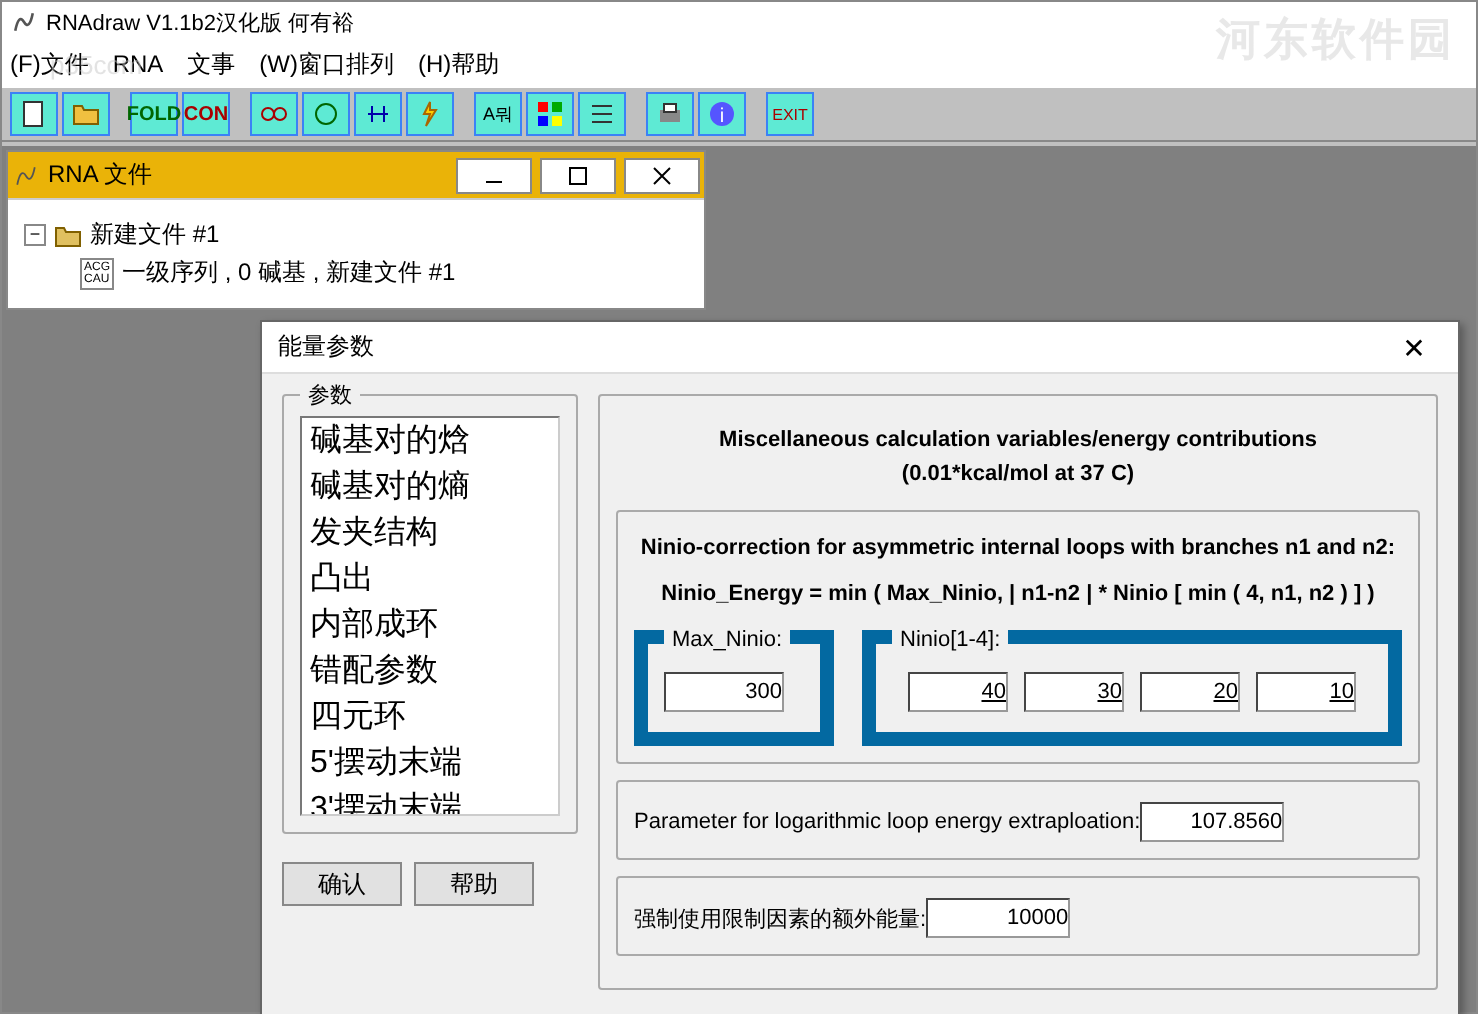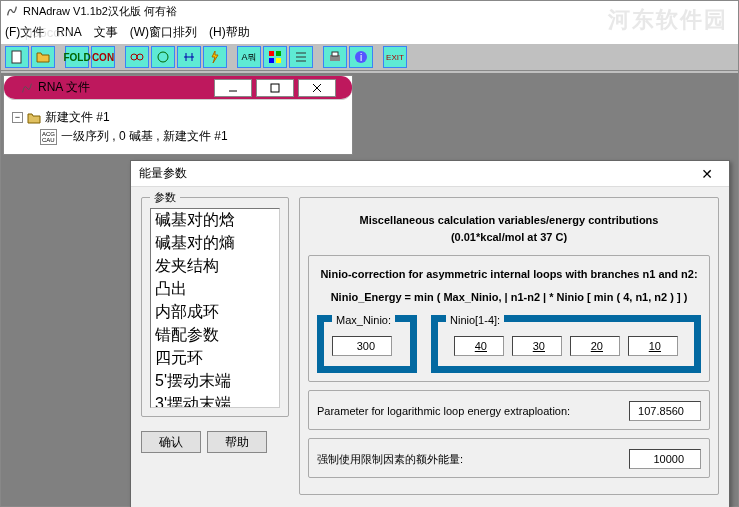--- a/index.html
+++ b/index.html
@@ -10,21 +10,21 @@
 .title-icon { width: 14px; height: 14px; margin-right: 4px; display: inline-flex; }
 .menubar { height: 22px; background: #fff; display: flex; align-items: center; padding: 0 4px; font-size: 12px; gap: 12px; }
 .menubar span { cursor: default; }
 .toolbar { height: 28px; background: #c0c0c0; border-top: 1px solid #fff; border-bottom: 1px solid #888; display: flex; align-items: center; padding: 2px 4px; gap: 2px; }
 .tbtn { width: 24px; height: 22px; border: 1px solid #3b82f6; background: #5eead4; display: flex; align-items: center; justify-content: center; font-size: 10px; }
 .tbtn.sep { width: 6px; border: none; background: transparent; }
 .tbtn svg { width: 16px; height: 16px; }
 .workarea { position: absolute; top: 72px; left: 0; right: 0; bottom: 0; background: #808080; }
 
 .child-window { position: absolute; top: 2px; left: 2px; width: 350px; background: #fff; border: 1px solid #888; }
-.child-title { height: 24px; background: #be185d; border-bottom: 1px solid #ccc; display: flex; align-items: center; padding: 0 16px; font-size: 12px; border-radius: 11px; }
+.child-title { height: 24px; background: #eab308; border-bottom: 1px solid #ccc; display: flex; align-items: center; padding: 0 2px; font-size: 12px; }
 .child-title .spacer { flex: 1; }
 .child-title .wbtn { width: 38px; height: 18px; border: 1px solid #888; margin-left: 4px; display: flex; align-items: center; justify-content: center; background: #fff; }
 .tree { padding: 8px; font-size: 12px; }
 .tree-row { display: flex; align-items: center; gap: 4px; padding: 1px 0; }
 .tree-toggle { width: 11px; height: 11px; border: 1px solid #888; display: flex; align-items: center; justify-content: center; font-size: 9px; line-height: 1; background: #fff; }
 .tree-icon { width: 14px; height: 12px; }
 
 .watermark { position: absolute; top: 4px; right: 10px; font-size: 22px; font-weight: bold; color: rgba(210,210,210,0.5); letter-spacing: 2px; pointer-events: none; }
 .wm2 { position: absolute; top: 24px; left: 24px; font-size: 13px; color: rgba(200,200,200,0.5); pointer-events: none; font-weight: normal; }
 
@@ -35,25 +35,25 @@
 .dialog-body { display: flex; padding: 10px; gap: 10px; }
 
 .group { border: 1px solid #aaa; border-radius: 2px; padding: 10px 8px 8px; margin-bottom: 8px; position: relative; }
 .group-label { position: absolute; top: -8px; left: 8px; background: #f0f0f0; padding: 0 4px; font-size: 11px; }
 .listbox { width: 130px; height: 200px; background: #fff; border: 1px inset #ccc; font-size: 16px; overflow: hidden; }
 .listbox div { padding: 1px 4px; white-space: nowrap; }
 .listbox div.selected { background: #0a246a; color: #fff; }
 .btn { min-width: 60px; height: 22px; border: 1px solid #888; background: #e1e1e1; font-size: 12px; display: inline-flex; align-items: center; justify-content: center; padding: 0 8px; margin-right: 6px; }
 .right-col { flex: 1; }
 .center-text { text-align: center; font-size: 11px; line-height: 1.5; font-weight: bold; }
-.input { width: 50px; height: 20px; border: 1px inset #999; background: #fff; padding: 0 16px; font-size: 11px; text-align: right; display: inline-flex; align-items: center; justify-content: flex-end; }
+.input { width: 50px; height: 20px; border: 1px inset #999; background: #fff; padding: 0 0; font-size: 11px; text-align: right; display: inline-flex; align-items: center; justify-content: flex-end; }
 .input.wide { width: 72px; }
 .subgroup { border: 7px solid #0369a1; padding: 6px 8px 10px; position: relative; flex: 1; text-decoration: underline; }
 .sub-label { position: absolute; top: -8px; left: 8px; background: #f0f0f0; padding: 0 4px; font-size: 11px; }
-.row-space { display: flex; justify-content: space-between; align-items: center; font-size: 11px; }
+.row-space { display: flex; justify-content: flex-start; align-items: center; font-size: 11px; }
 .left-col { display: flex; flex-direction: column; }
 .button-row { display: flex; margin-top: 6px; }
 </style>
 </head>
 <body>
 
 <div class="app-window">
   <div class="titlebar">
     <span class="title-icon">
       <svg viewBox="0 0 16 16">

